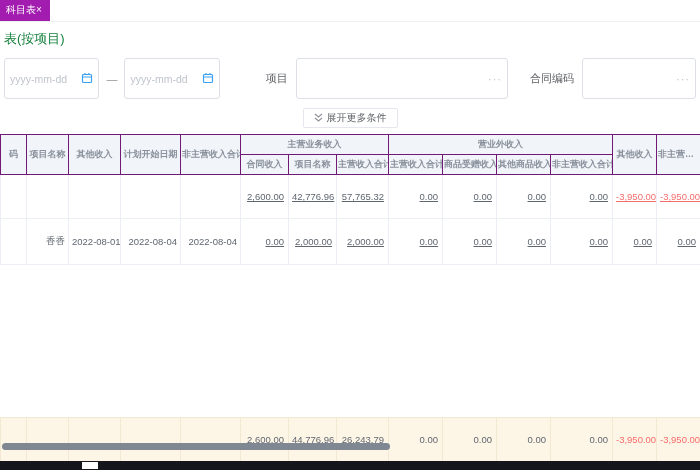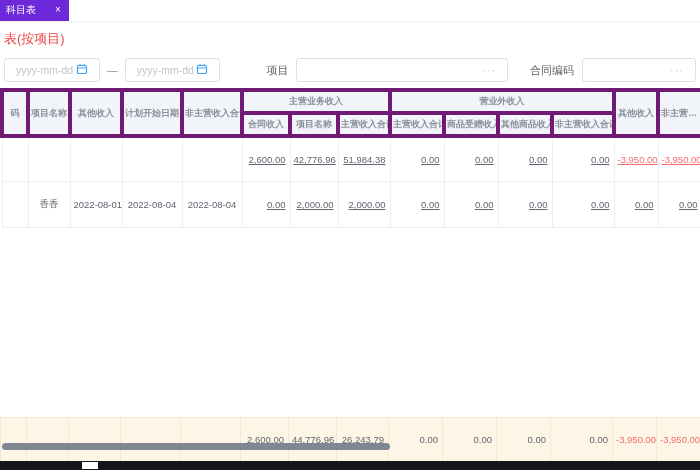--- a/index.html
+++ b/index.html
@@ -2,56 +2,56 @@
 <html><head>
 <meta charset="utf-8">
 <style>
   * { box-sizing: border-box; margin: 0; padding: 0; }
   html,body { background:#fff; }
   body { font-family: "Liberation Sans", "DejaVu Sans", sans-serif; }
   .app { position:relative; width:700px; height:470px; overflow:hidden; background:#fff; }
 
   
   .tabbar { height:22px; background:#fff; border-bottom:1px solid #f0f0f0; display:flex; align-items:flex-start; }
-  .tab { display:inline-flex; align-items:center; gap:19px; background:#6d28d9; color:#fff;
+  .tab { display:inline-flex; align-items:center; gap:0; background:#a21caf; color:#fff;
          font-size:10px; padding:3px 8px 4px 6px; margin-left:0; cursor:pointer; }
   .tab .close { font-size:10px; line-height:1; opacity:.95; cursor:pointer; }
 
   
-  .page-title { font-size:13px; color:#ef4444; padding:8px 23px 2px 4px; }
+  .page-title { font-size:13px; color:#15803d; padding:8px 23px 2px 4px; }
 
   
   .filters { display:flex; align-items:center; padding:8px 4px 6px 4px; font-size:11px; color:#606266; }
-  .inputbox { display:flex; align-items:center; border:1px solid #dcdfe6; border-radius:3px; height:24px;
-              background:#fff; padding:0 11px; }
+  .inputbox { display:flex; align-items:center; border:1px solid #dcdfe6; border-radius:3px; height:41px;
+              background:#fff; padding:0 5px; }
   .inputbox input { border:none; outline:none; width:100%; font-size:10.5px; color:#606266; background:transparent;
                     font-family:"Liberation Sans","DejaVu Sans",sans-serif; }
   .inputbox input::placeholder { color:#c0c4cc; }
   .date-box { width:102px; }
   .sep { margin:0 7px; color:#909399; }
   .flt-label { margin-left:46px; margin-right:8px; white-space:nowrap; }
   .flt-label2 { margin-left:22px; margin-right:8px; white-space:nowrap; }
   .proj-box { width:228px; }
   .contract-box { width:122px; }
   .more-dots { color:#c0c4cc; font-size:11px; letter-spacing:1px; padding-left:4px; cursor:pointer; }
 
   
   .expand-row { display:flex; justify-content:center; padding:3px 0 6px 0; }
   .expand-btn { display:inline-flex; align-items:center; gap:4px; font-size:10px; color:#606266;
                 border:1px solid #e4e7ed; background:#fff; border-radius:2px; padding:2px 10px; cursor:pointer; }
   .expand-btn svg { display:block; }
 
   
   table { border-collapse:collapse; table-layout:fixed; width:700px; }
-  th { background:#f1f4f9; border:4px solid #701a75; color:#8a919c; font-weight:700;
+  th { background:#f1f4f9; border:1px solid #701a75; color:#8a919c; font-weight:700;
        font-size:9px; padding:3px 1px; text-align:center; white-space:nowrap; overflow:hidden; height:19px; }
   th.ellip { text-overflow:ellipsis; }
   td { border:1px solid #ebeef5; font-size:9.5px; color:#5f6670; padding:16px 3px; height:26px;
        white-space:nowrap; overflow:hidden; }
-  td.txt { text-align:center; }
+  td.txt { text-align:right; }
   td.num { text-align:right; padding-right:4px; }
   .lnk { text-decoration:underline; cursor:pointer; }
   .neg { color:#f56c6c; }
 
   
   .summary-wrap { position:absolute; top:417px; left:0; width:700px; }
   .summary-wrap td { background:#fdf5e6; border:1px solid #f3e9d2; height:23px; font-size:9.5px; }
 
   
   .hscroll { position:absolute; top:443px; left:0; width:700px; height:8px; }
@@ -107,20 +107,31 @@
       <span class="more-dots">···</span>
     </div>
 
     <span class="flt-label2">合同编码</span>
     <div class="inputbox contract-box">
       <input type="text" style="">
       <span class="more-dots">···</span>
     </div>
   </div>
 
+  <div class="expand-row">
+    <div class="expand-btn">
+      <span>
+        <svg width="9" height="10" viewBox="0 0 9 10">
+            <polyline points="1,1 4.5,4 8,1" fill="none" stroke="#909399" stroke-width="1.2"></polyline>
+            <polyline points="1,5 4.5,8 8,5" fill="none" stroke="#909399" stroke-width="1.2"></polyline>
+          </svg>
+      </span>
+      <span>展开更多条件</span>
+    </div>
+  </div>
 
   <table>
     <colgroup>
       <col style="width:26px">
         <col style="width:42px">
         <col style="width:52px">
         <col style="width:60px">
         <col style="width:60px">
       <col style="width:48px">
         <col style="width:48px">
@@ -156,21 +167,21 @@
     </thead>
     <tbody>
       <tr>
         <td class="txt"></td>
         <td class="txt"></td>
         <td class="txt"></td>
         <td class="txt"></td>
         <td class="txt"></td>
         <td class="num lnk">2,600.00</td>
         <td class="num lnk">42,776.96</td>
-        <td class="num lnk">51,984.38</td>
+        <td class="num lnk">57,765.32</td>
         <td class="num lnk">0.00</td>
         <td class="num lnk">0.00</td>
         <td class="num lnk">0.00</td>
         <td class="num lnk">0.00</td>
         <td class="num lnk neg">-3,950.00</td>
         <td class="num lnk neg">-3,950.00</td>
       </tr>
       <tr>
         <td class="txt"></td>
         <td class="txt">香香</td>

